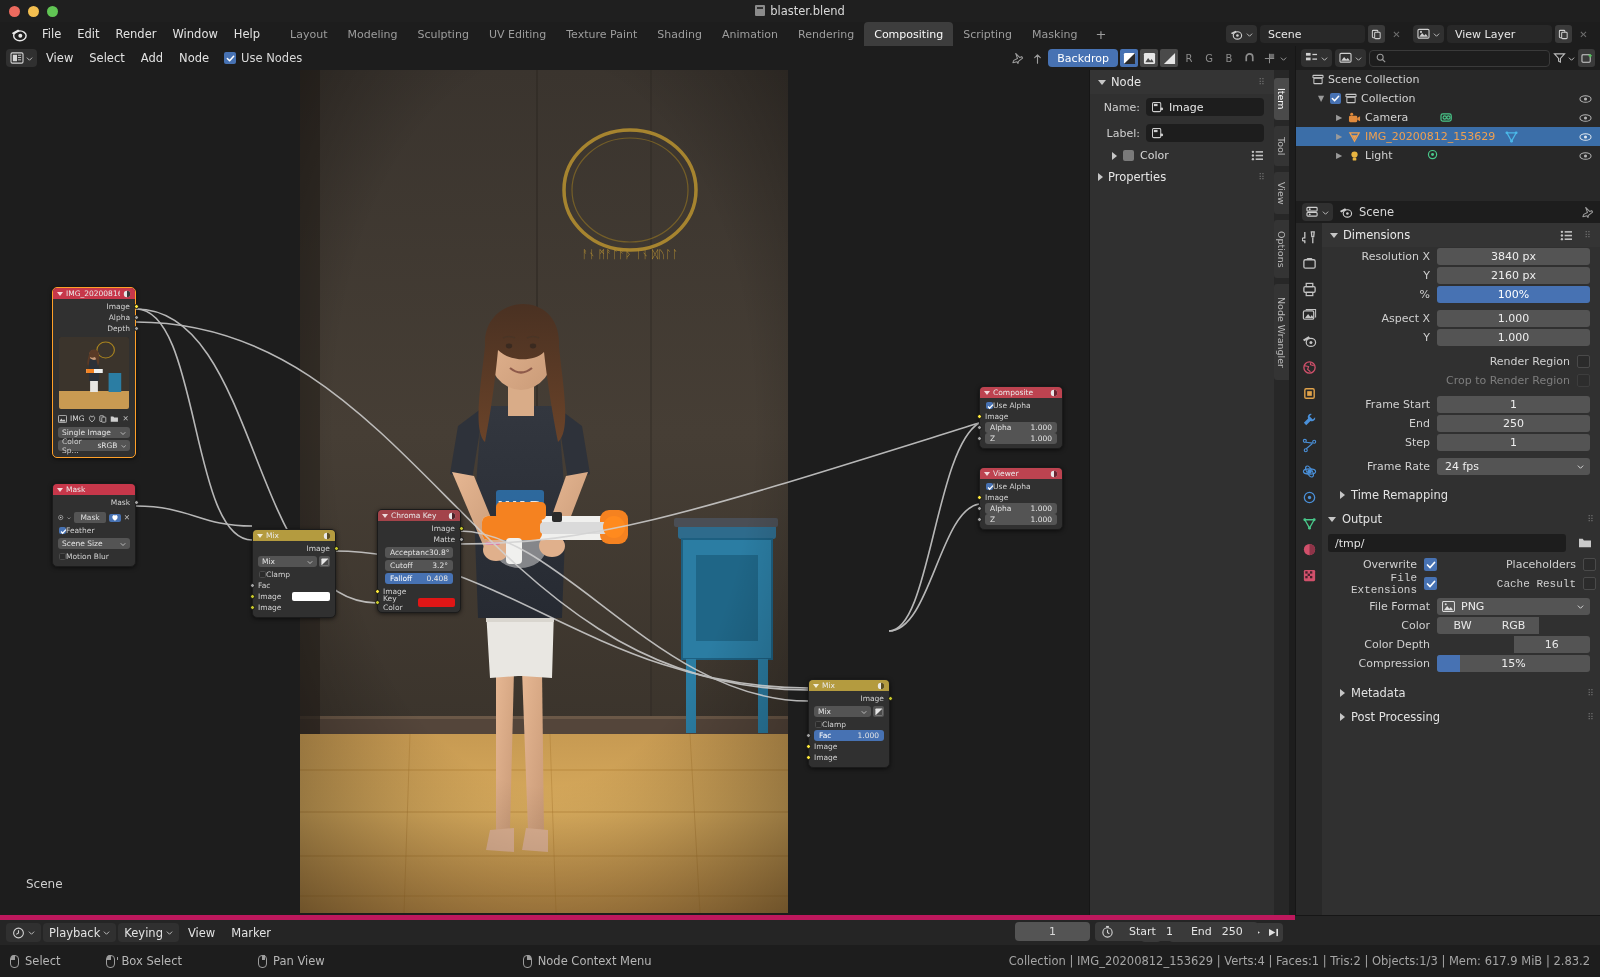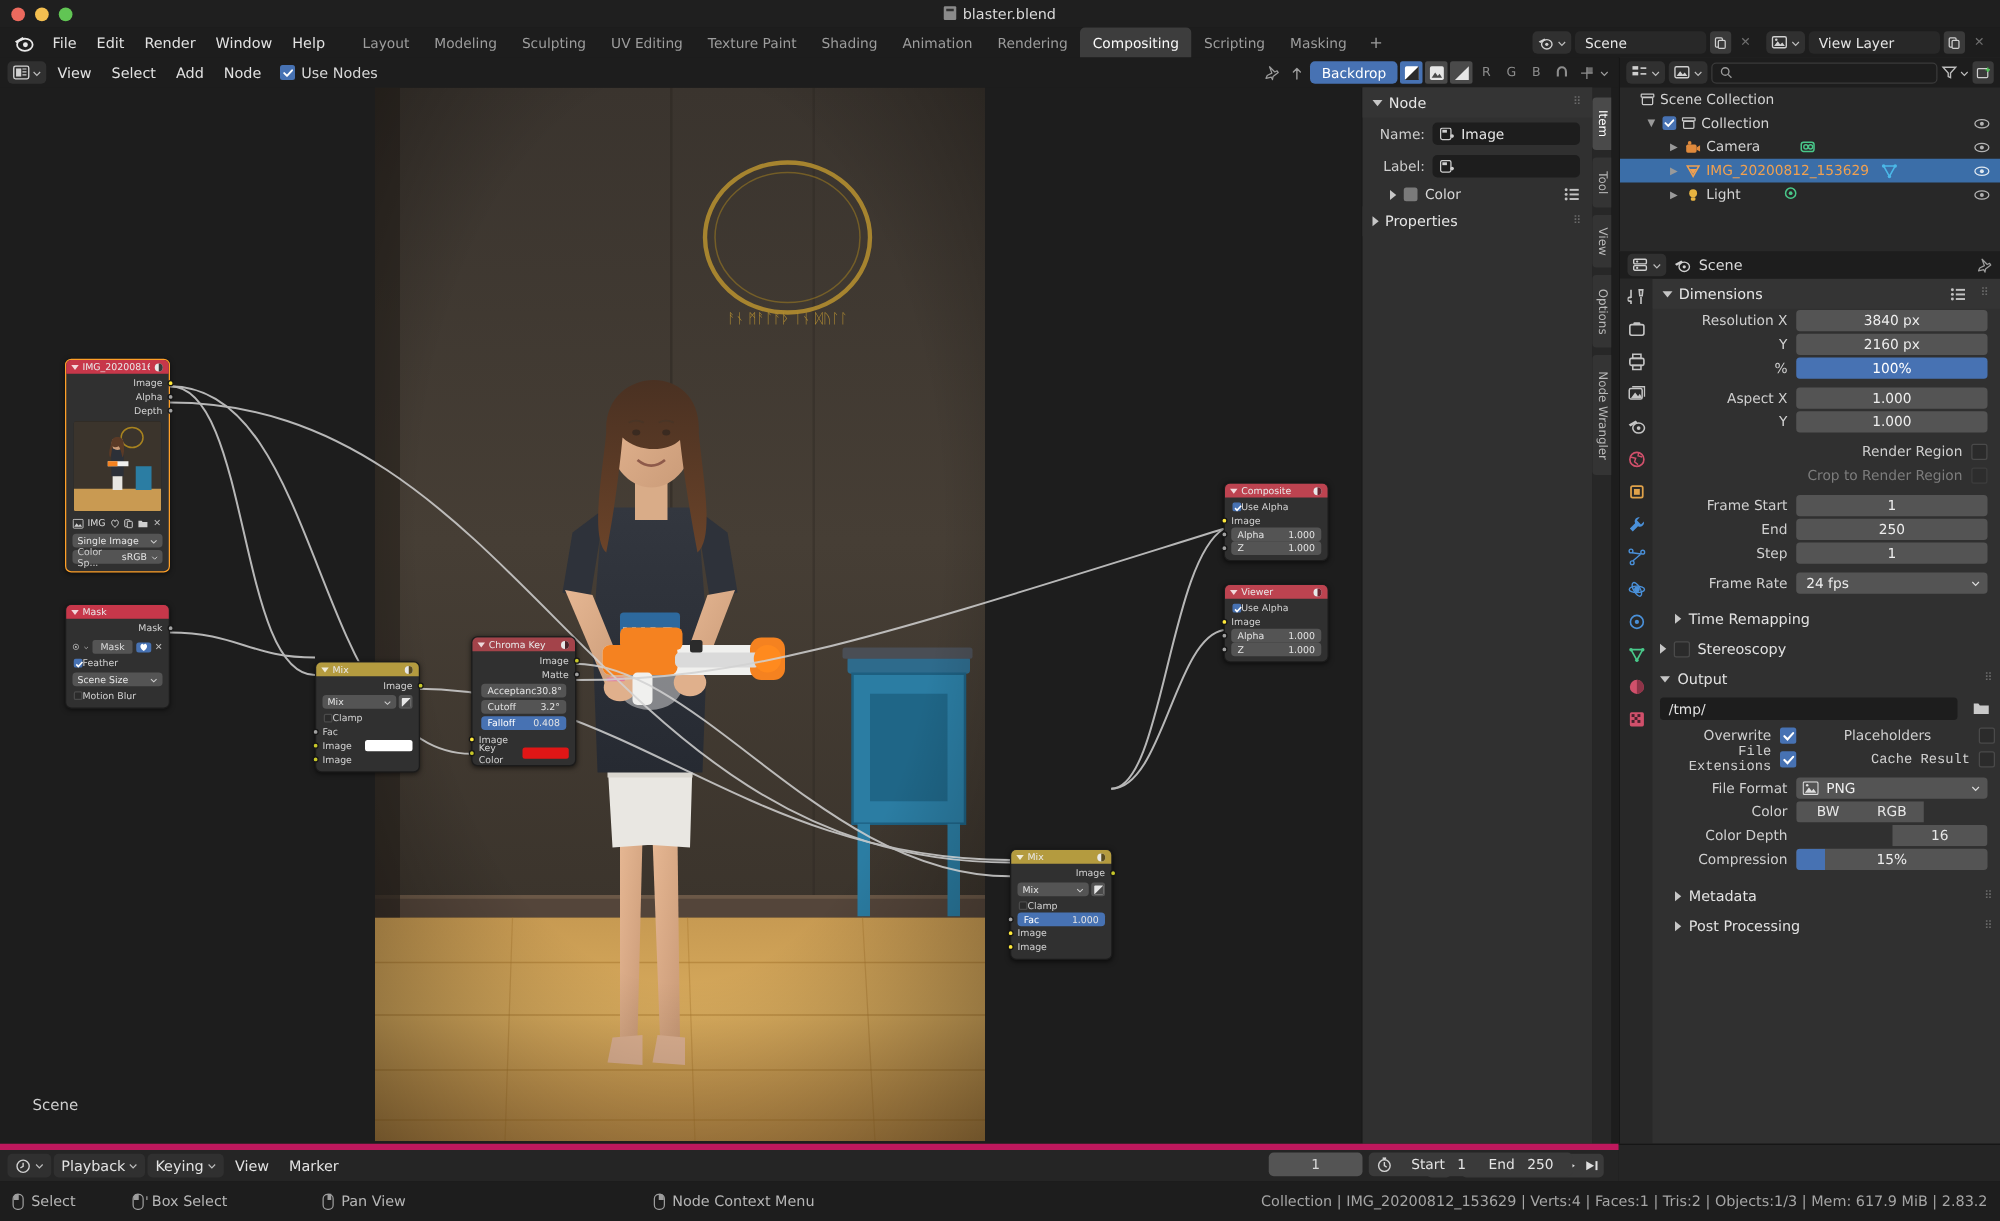--- a/index.html
+++ b/index.html
@@ -1211,45 +1211,40 @@
               <path d="M1 3 L4 6 L7 3" fill="none" stroke="#dcdcdc" stroke-width="1.1"></path>
             </svg>
         </div>
       </div>
 
       <div class="psect" style="padding-left:18px;margin-top:7px;">
         <div class="caret right"></div>
         <span>Time Remapping</span>
       </div>
       <div class="psect">
-        <div class="caret right"></div>
-        <div class="pcb off"></div>
-        <span>Stereoscopy</span>
-      </div>
-      <div class="psect">
         <div class="caret"></div>
         <span>Output</span>
         <span class="grip" style="margin-left:auto;color:#6a6a6a;font-size:9px;">⠿</span>
       </div>
 
       <div style="display:flex;align-items:center;gap:4px;padding:0 8px 0 0;">
         <div class="pathfield" style="flex:1;">/tmp/</div>
         <svg width="14" height="12" viewBox="0 0 15 13">
             <path d="M1 11 L1 2 L5 2 L6.3 3.7 L14 3.7 L14 11 Z" fill="#c9c9c9"></path>
           </svg>
       </div>
 
       <div class="prow" style="padding-right:4px;">
         <span class="plab" style="width:95px;">Overwrite</span>
         <div class="pcb">
             <svg viewBox="0 0 10 10">
               <path d="M1.5 5 L4 7.5 L8.5 2.5" fill="none" stroke="#fff" stroke-width="1.7" stroke-linecap="round"></path>
             </svg>
           </div>
-        <span style="flex:1;text-align:center;color:#d0d0d0;">Placeholders</span>
+        <span style="flex:1;text-align:right;color:#d0d0d0;">Placeholders</span>
         <div class="pcb off"></div>
       </div>
       <div class="prow" style="padding-right:4px;font-family:Liberation Mono, monospace;">
         <span class="plab" style="width:95px;">File Extensions</span>
         <div class="pcb">
             <svg viewBox="0 0 10 10">
               <path d="M1.5 5 L4 7.5 L8.5 2.5" fill="none" stroke="#fff" stroke-width="1.7" stroke-linecap="round"></path>
             </svg>
           </div>
         <span style="flex:1;text-align:right;color:#d0d0d0;">Cache Result</span>

